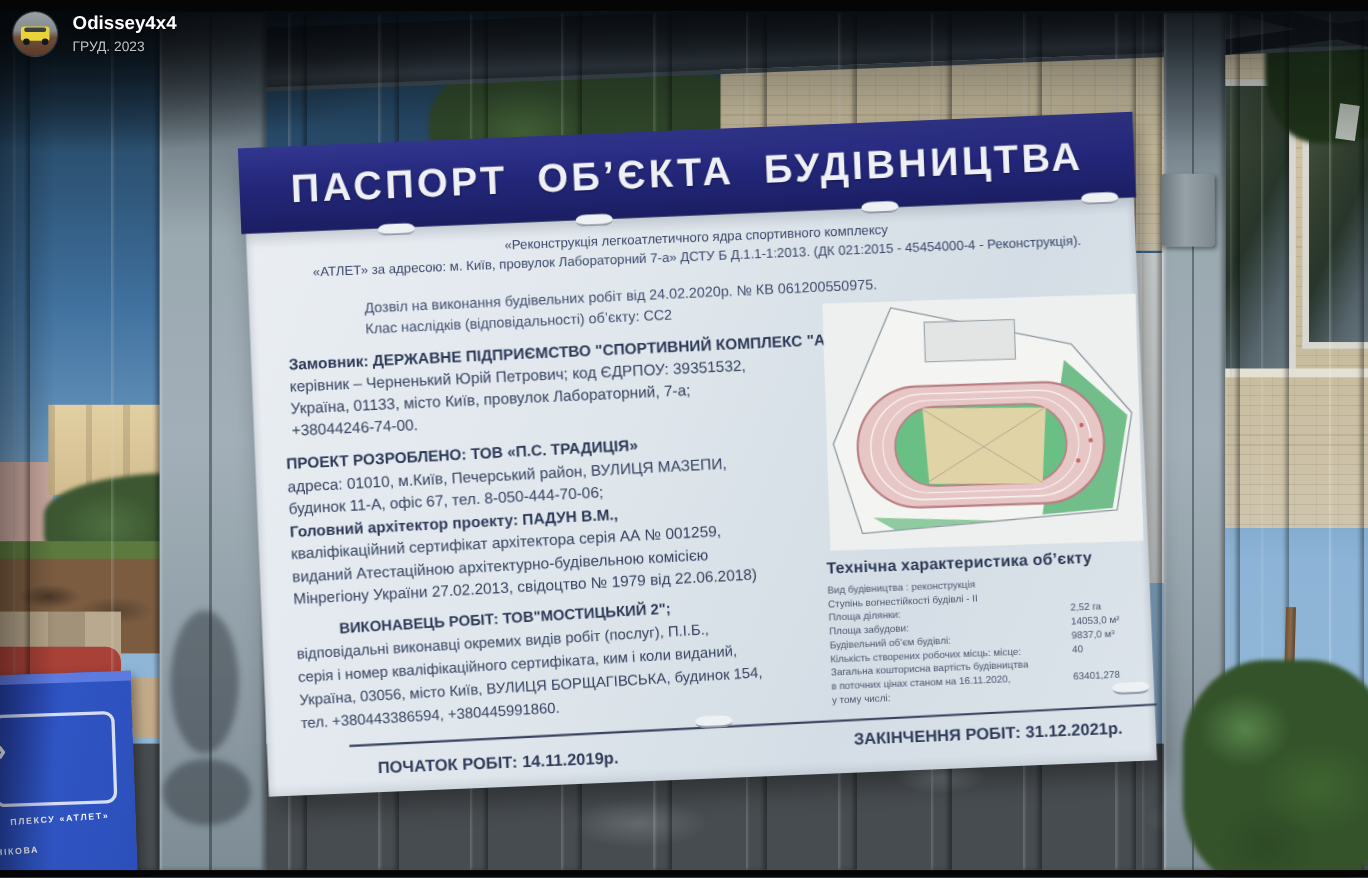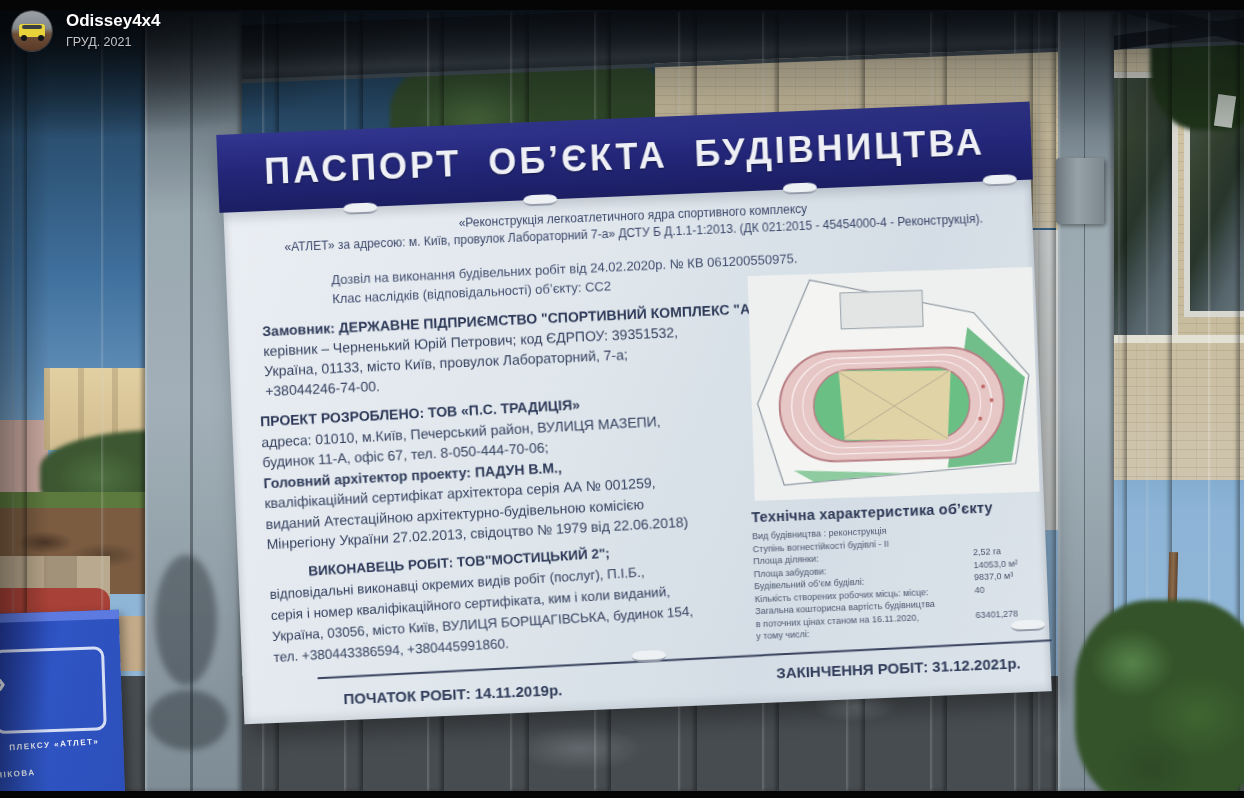--- a/index.html
+++ b/index.html
@@ -316,17 +316,17 @@
   <div class="strip" style="bottom:0;height:7px;"></div>
 
   <div class="attr">
     <div class="avatar">
       <div class="car"></div>
       <div class="w1"></div>
       <div class="w2"></div>
     </div>
     <div class="attr-txt">
       <div class="attr-name">Odissey4x4</div>
-      <div class="attr-date">ГРУД. 2021</div>
+      <div class="attr-date">ГРУД. 2023</div>
     </div>
   </div>
 
 </div>
 
 </body></html>

